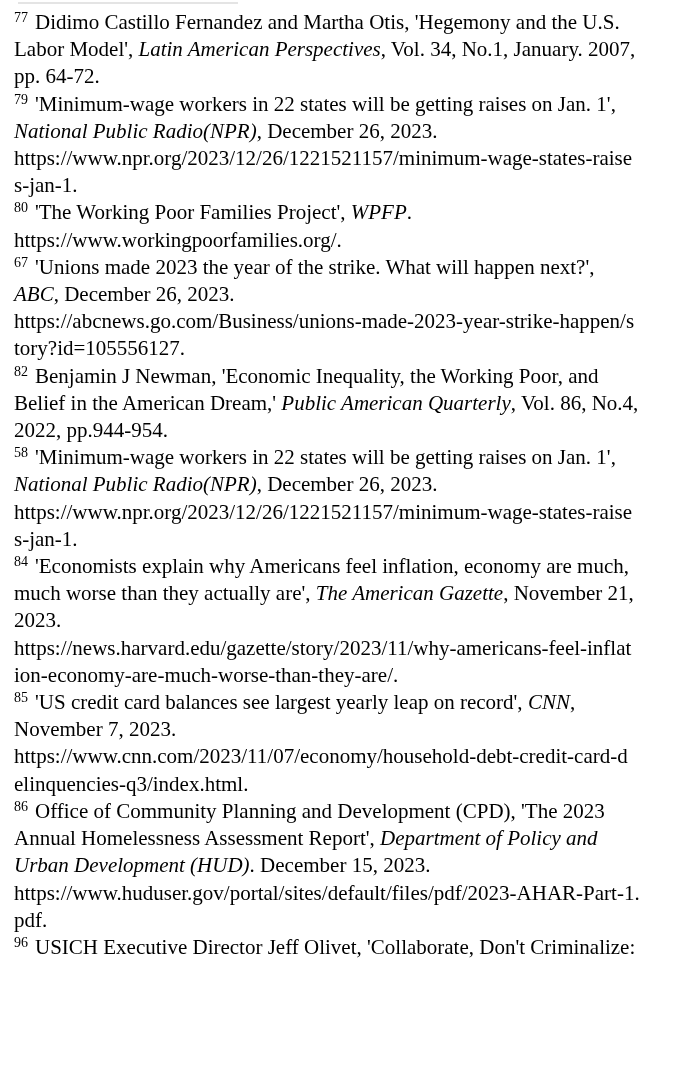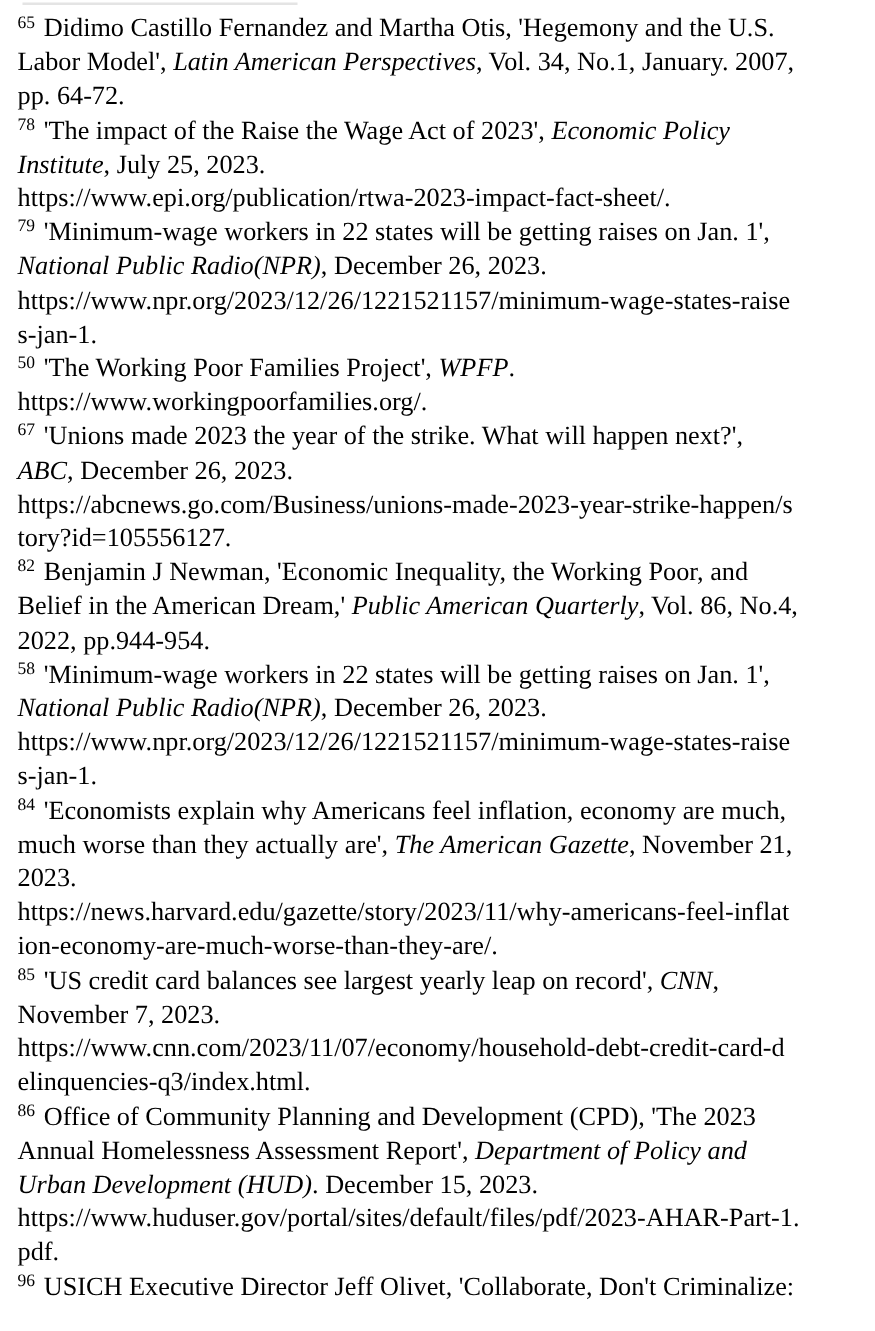--- a/index.html
+++ b/index.html
@@ -45,24 +45,23 @@
     margin-right: 7px;
   }
   em {
   }
 </style>
 </head>
 <body style="background: rgb(255, 255, 255);">
 
 <div class="separator" style="background: rgb(228, 228, 228);"></div>
 <div class="content" style="color: rgb(0, 0, 0);">
-    <div class="footnote"><sup class="fn-num">65</sup>Didimo Castillo Fernandez and Martha Otis, 'Hegemony and the U.S.<br>Labor Model', <em>Latin American Perspectives</em>, Vol. 34, No.1, January. 2007,<br>pp. 64-72.</div>
-    <div class="footnote"><sup class="fn-num">78</sup>'The impact of the Raise the Wage Act of 2023', <em>Economic Policy</em><br><em>Institute</em>, July 25, 2023.<br>https://www.epi.org/publication/rtwa-2023-impact-fact-sheet/.</div>
+    <div class="footnote"><sup class="fn-num">77</sup>Didimo Castillo Fernandez and Martha Otis, 'Hegemony and the U.S.<br>Labor Model', <em>Latin American Perspectives</em>, Vol. 34, No.1, January. 2007,<br>pp. 64-72.</div>
     <div class="footnote"><sup class="fn-num">79</sup>'Minimum-wage workers in 22 states will be getting raises on Jan. 1',<br><em>National Public Radio(NPR)</em>, December 26, 2023.<br>https://www.npr.org/2023/12/26/1221521157/minimum-wage-states-raise<br>s-jan-1.</div>
-    <div class="footnote"><sup class="fn-num">50</sup>'The Working Poor Families Project', <em>WPFP</em>.<br>https://www.workingpoorfamilies.org/.</div>
+    <div class="footnote"><sup class="fn-num">80</sup>'The Working Poor Families Project', <em>WPFP</em>.<br>https://www.workingpoorfamilies.org/.</div>
     <div class="footnote"><sup class="fn-num">67</sup>'Unions made 2023 the year of the strike. What will happen next?',<br><em>ABC</em>, December 26, 2023.<br>https://abcnews.go.com/Business/unions-made-2023-year-strike-happen/s<br>tory?id=105556127.</div>
     <div class="footnote"><sup class="fn-num">82</sup>Benjamin J Newman, 'Economic Inequality, the Working Poor, and<br>Belief in the American Dream,' <em>Public American Quarterly</em>, Vol. 86, No.4,<br>2022, pp.944-954.</div>
     <div class="footnote"><sup class="fn-num">58</sup>'Minimum-wage workers in 22 states will be getting raises on Jan. 1',<br><em>National Public Radio(NPR)</em>, December 26, 2023.<br>https://www.npr.org/2023/12/26/1221521157/minimum-wage-states-raise<br>s-jan-1.</div>
     <div class="footnote"><sup class="fn-num">84</sup>'Economists explain why Americans feel inflation, economy are much,<br>much worse than they actually are', <em>The American Gazette</em>, November 21,<br>2023.<br>https://news.harvard.edu/gazette/story/2023/11/why-americans-feel-inflat<br>ion-economy-are-much-worse-than-they-are/.</div>
     <div class="footnote"><sup class="fn-num">85</sup>'US credit card balances see largest yearly leap on record', <em>CNN</em>,<br>November 7, 2023.<br>https://www.cnn.com/2023/11/07/economy/household-debt-credit-card-d<br>elinquencies-q3/index.html.</div>
     <div class="footnote"><sup class="fn-num">86</sup>Office of Community Planning and Development (CPD), 'The 2023<br>Annual Homelessness Assessment Report', <em>Department of Policy and</em><br><em>Urban Development (HUD)</em>. December 15, 2023.<br>https://www.huduser.gov/portal/sites/default/files/pdf/2023-AHAR-Part-1.<br>pdf.</div>
     <div class="footnote"><sup class="fn-num">96</sup>USICH Executive Director Jeff Olivet, 'Collaborate, Don't Criminalize:</div>
   </div>
 
 </body></html>

